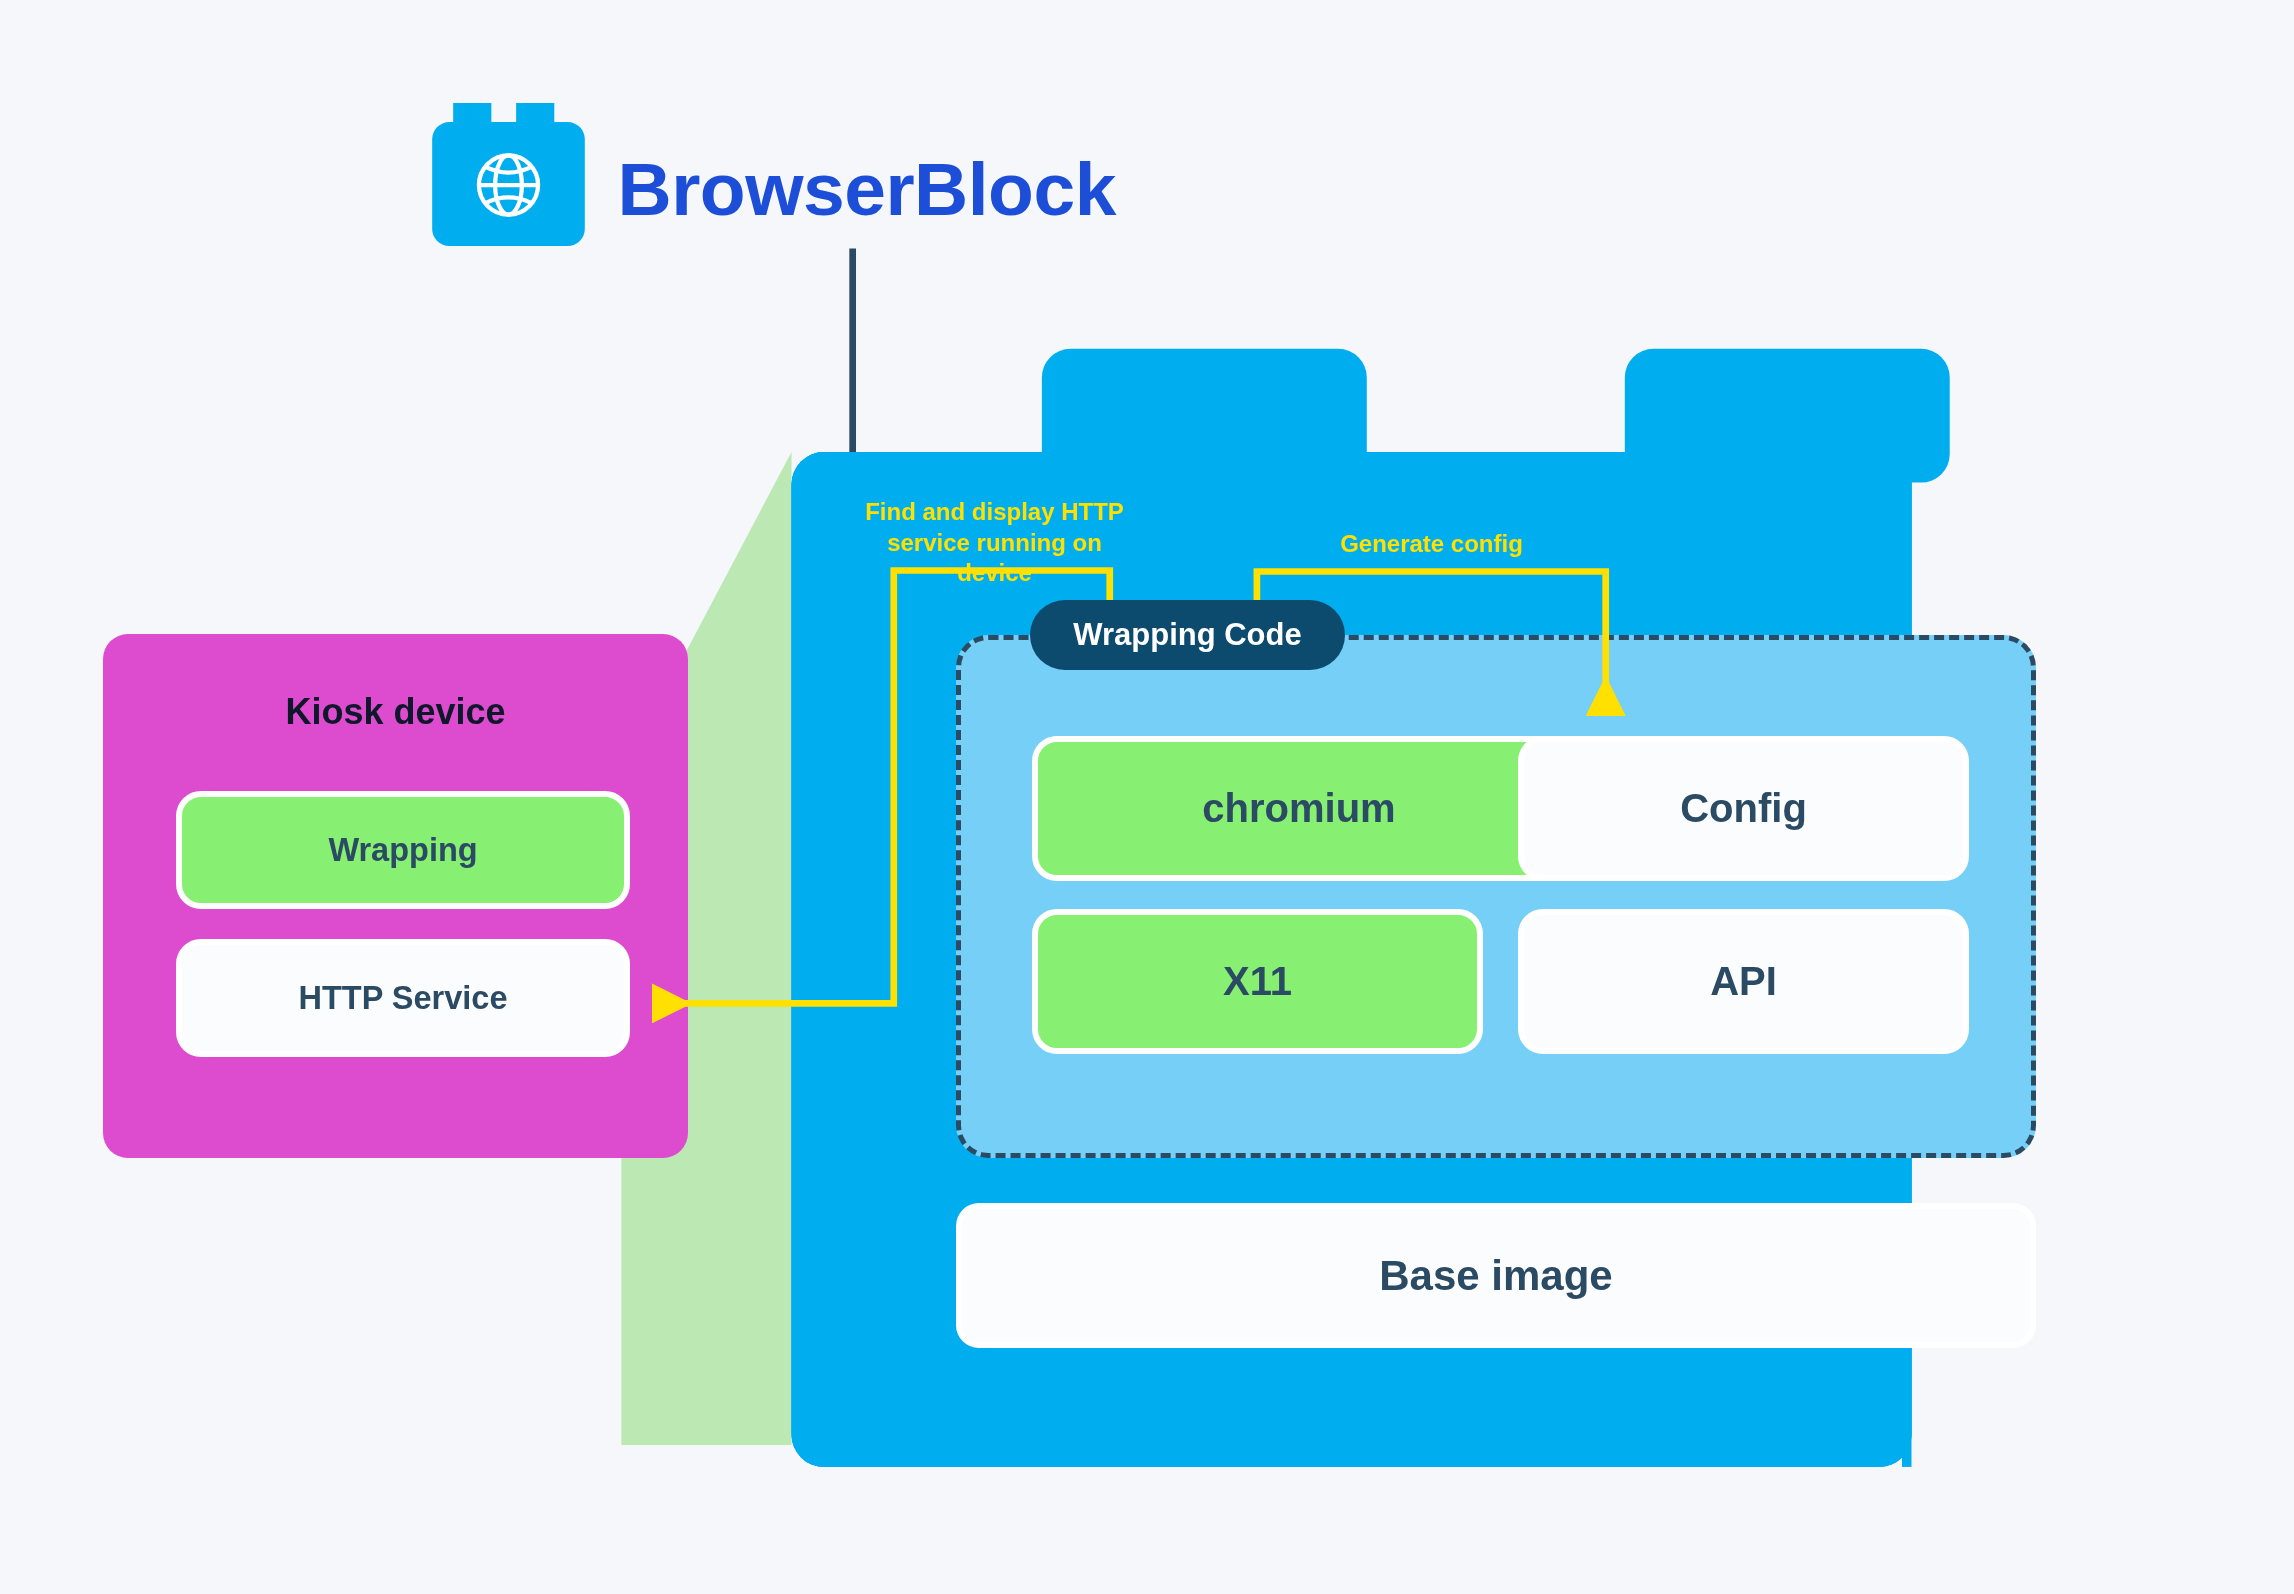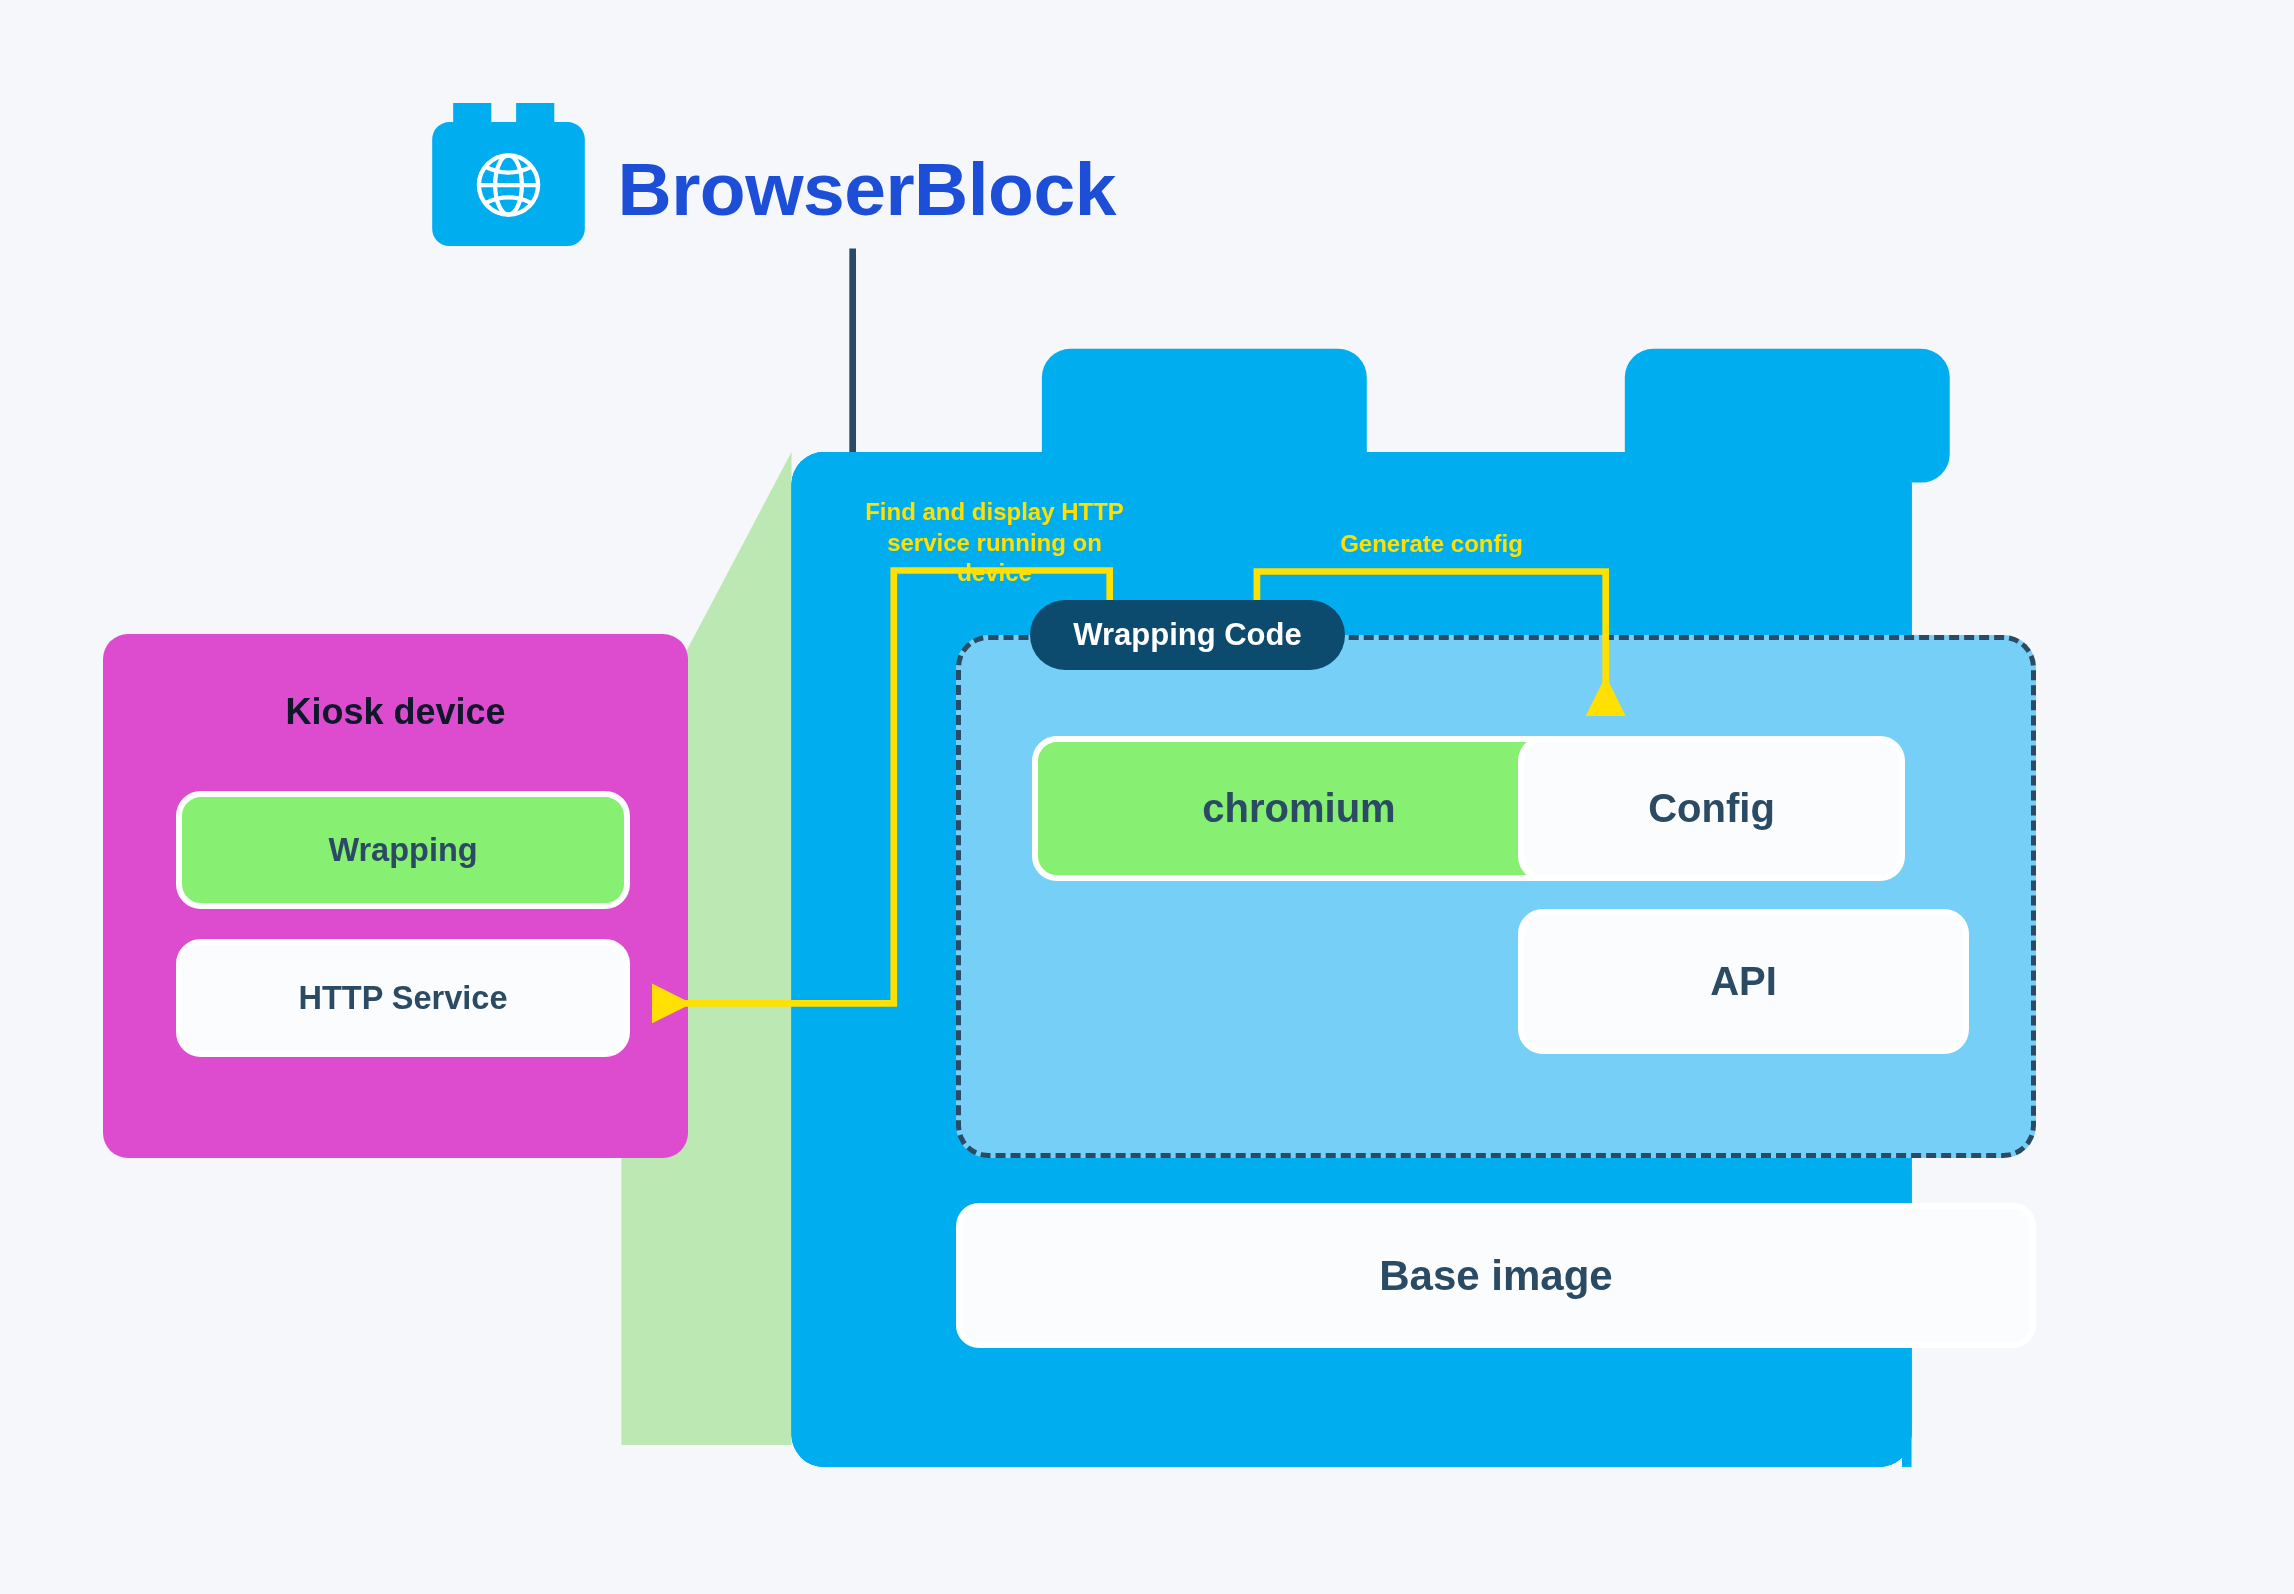--- a/index.html
+++ b/index.html
@@ -139,21 +139,21 @@
     align-items: center;
     justify-content: center;
     color: #ffffff;
     font-size: 31px;
     font-weight: 700;
     z-index: 5;
   }
 
   
   #box-chromium { left: 1032px; top: 736px; width: 534px; height: 145px; font-size: 40px; }
-  #box-config   { left: 1518px; top: 736px; width: 387px; height: 145px; font-size: 40px; }
+  #box-config   { left: 1518px; top: 736px; width: 451px; height: 145px; font-size: 40px; }
   #box-x11      { left: 1032px; top: 909px; width: 451px; height: 145px; font-size: 40px; }
   #box-api      { left: 1518px; top: 909px; width: 451px; height: 145px; font-size: 40px; }
 
   #box-baseimage {
     left: 956px;
     top: 1203px;
     width: 1080px;
     height: 145px;
     font-size: 42px;
     border-radius: 23px;
@@ -237,20 +237,21 @@
   <div id="kiosk-panel"></div>
   <div id="kiosk-title">Kiosk device</div>
   <div class="card green" id="kiosk-browser">Wrapping</div>
   <div class="card white" id="kiosk-http">HTTP Service</div>
 
   <div id="wrapping-region"></div>
   <div id="wrapping-badge">Wrapping Code</div>
 
   <div class="card green" id="box-chromium">chromium</div>
   <div class="card white" id="box-config">Config</div>
+  <div class="card green" id="box-x11">X11</div>
   <div class="card white" id="box-baseimage">Base image</div>
 
   <div class="card white" id="box-api">API</div>
 
   <div class="anno" id="anno-http">Find and display HTTP
 service running on device</div>
   <div class="anno" id="anno-config">Generate config</div>
 
 </div>
 

